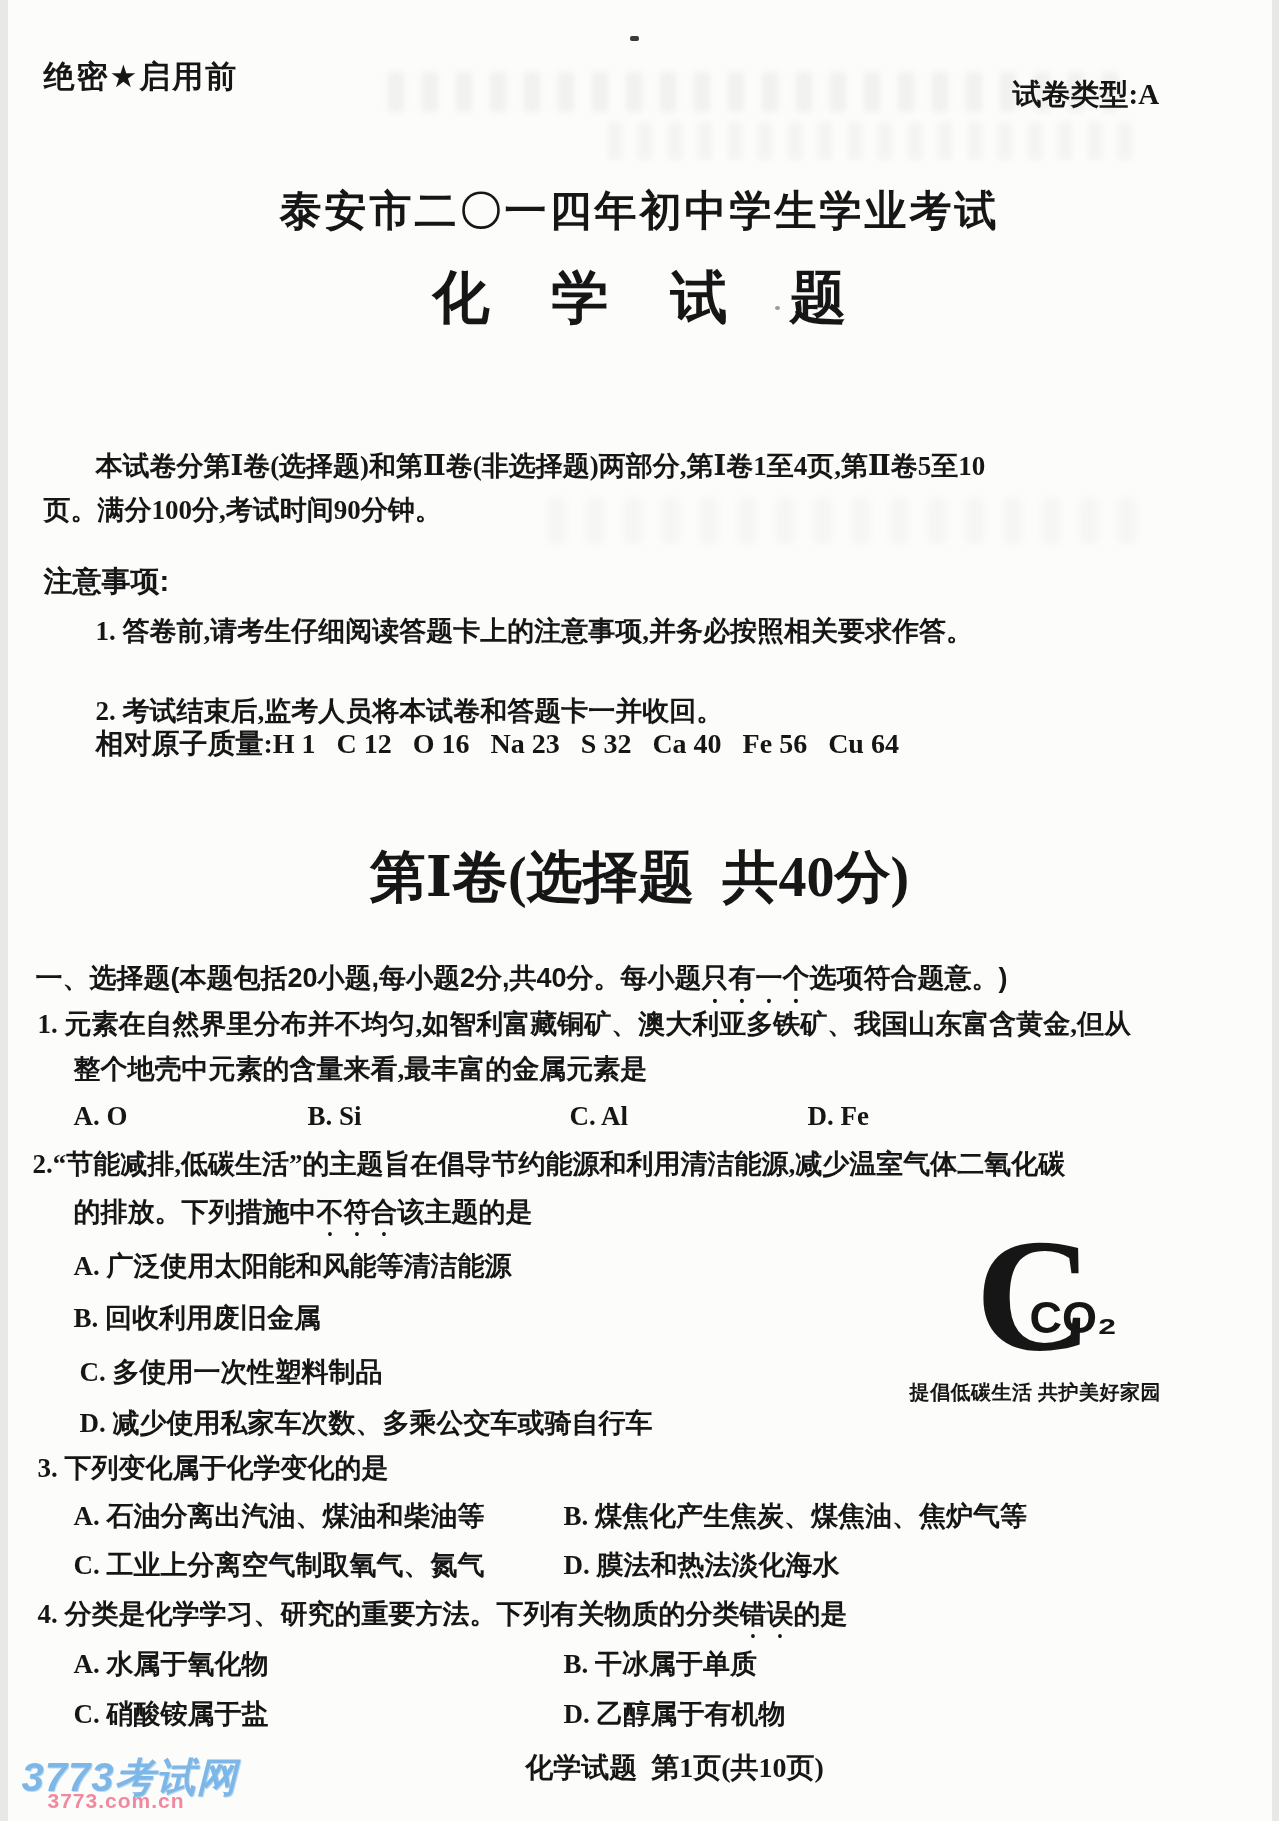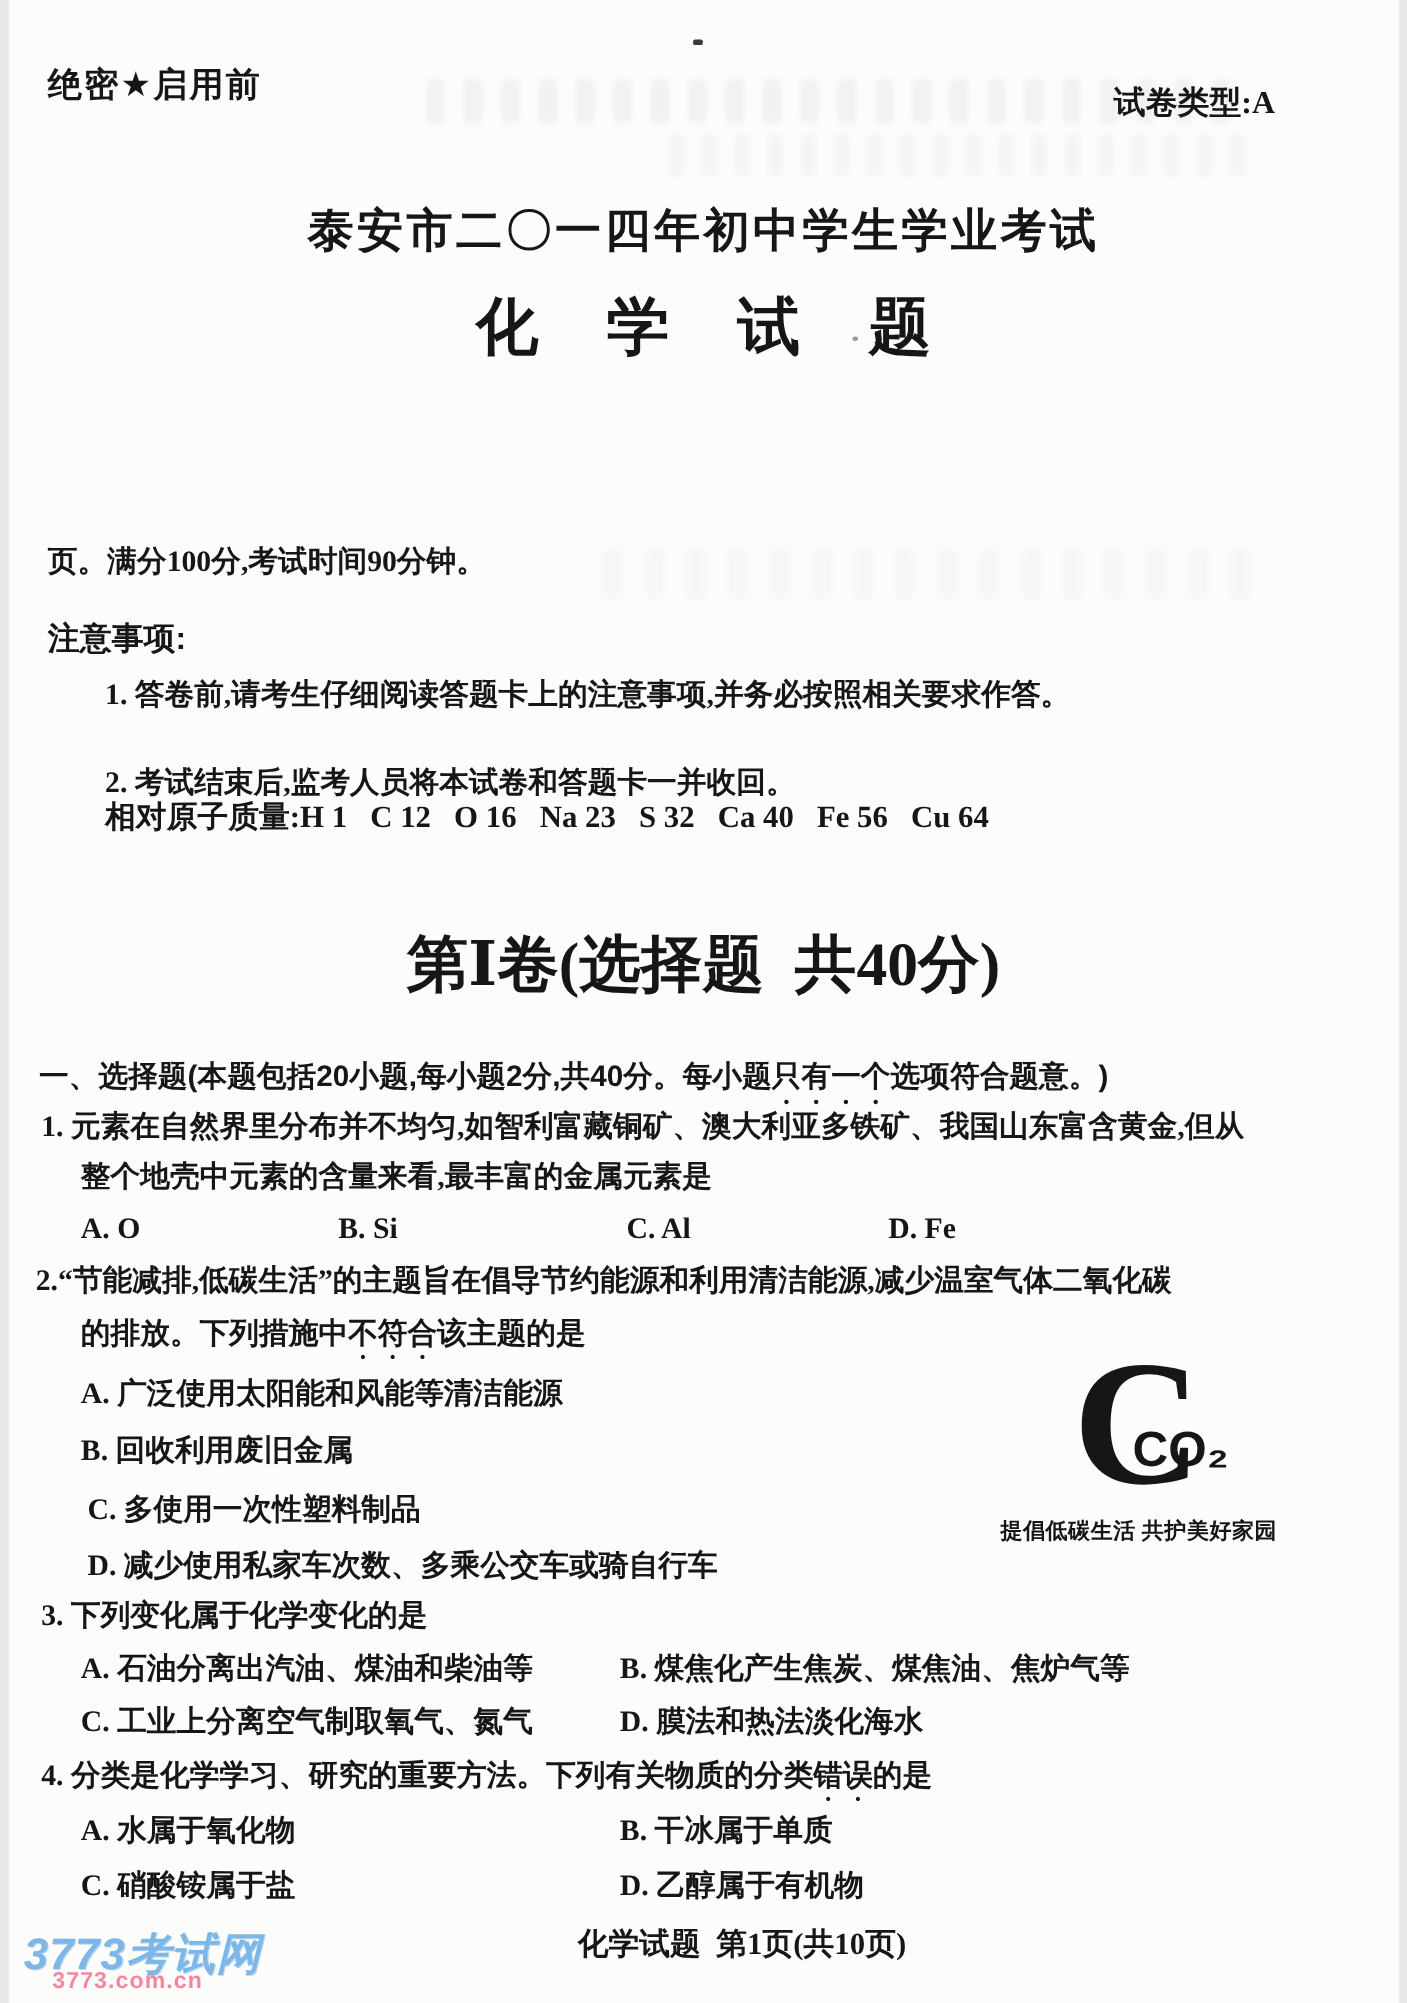--- a/index.html
+++ b/index.html
@@ -103,20 +103,21 @@
   <div class="ghost g3"></div>
   <div class="abs speck1"></div>
   <div class="abs speck2"></div>
 
   <div class="abs sans classification">绝密★启用前</div>
   <div class="abs paper-type">试卷类型:A</div>
 
   <div class="abs center exam-title">泰安市二〇一四年初中学生学业考试</div>
   <div class="abs center subject-title">化学试题</div>
 
+  <div class="abs body-txt intro1">本试卷分第Ⅰ卷(选择题)和第Ⅱ卷(非选择题)两部分,第Ⅰ卷1至4页,第Ⅱ卷5至10</div>
   <div class="abs body-txt intro2">页。满分100分,考试时间90分钟。</div>
 
   <div class="abs sans notes-head">注意事项:</div>
   <div class="abs body-txt note1">1. 答卷前,请考生仔细阅读答题卡上的注意事项,并务必按照相关要求作答。</div>
   <div class="abs body-txt note2">2. 考试结束后,监考人员将本试卷和答题卡一并收回。</div>
 
   <div class="abs pre atomic">相对原子质量:H 1   C 12   O 16   Na 23   S 32   Ca 40   Fe 56   Cu 64</div>
 
   <div class="abs center pre part1-head">第Ⅰ卷(选择题  共40分)</div>
 

